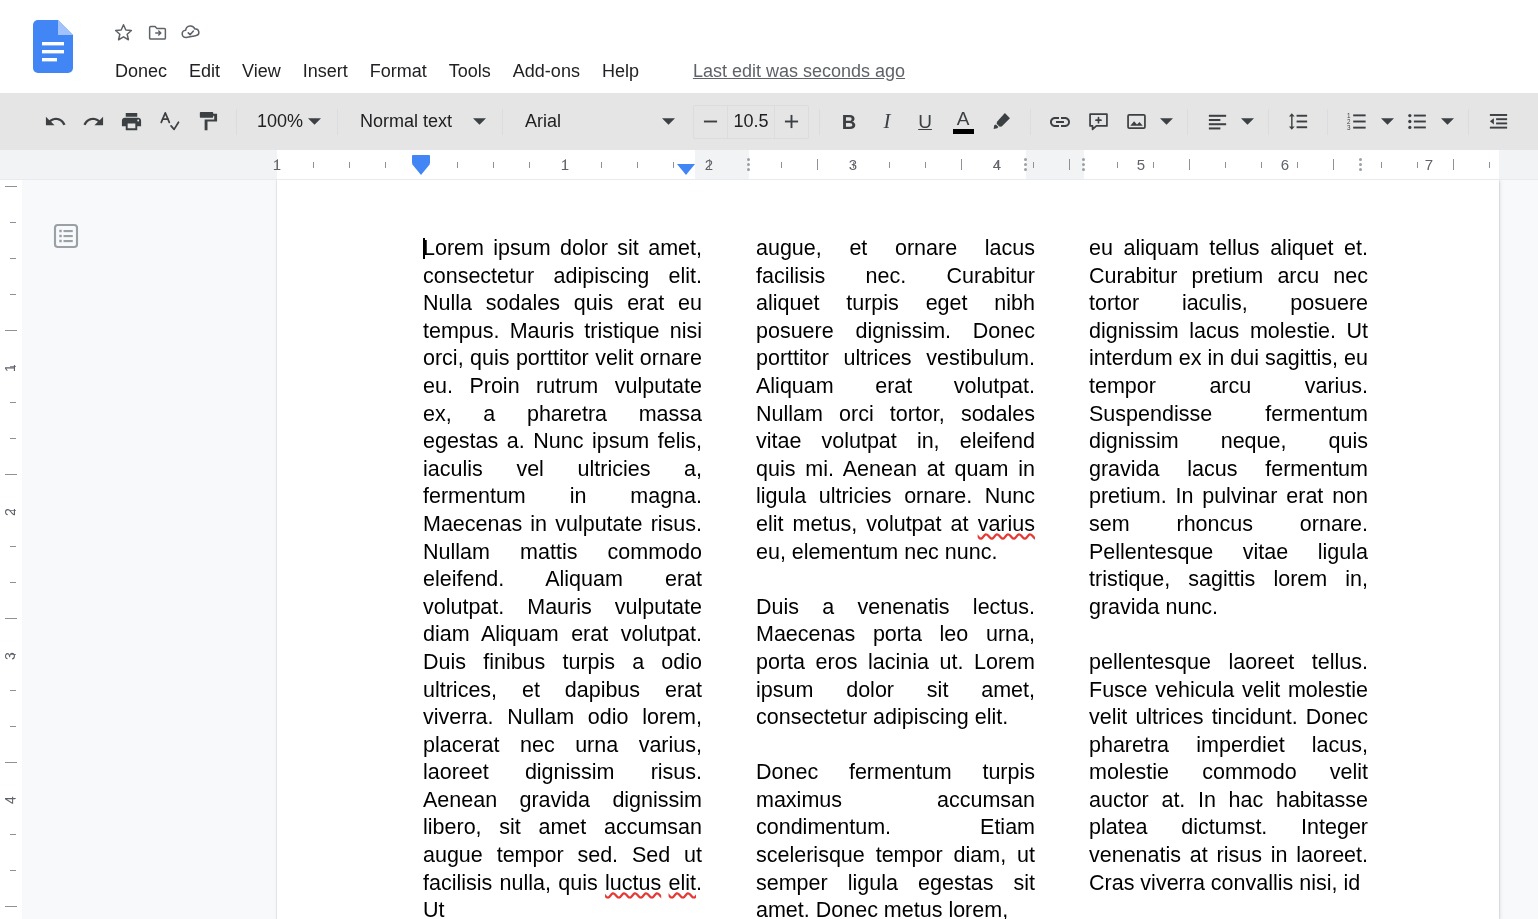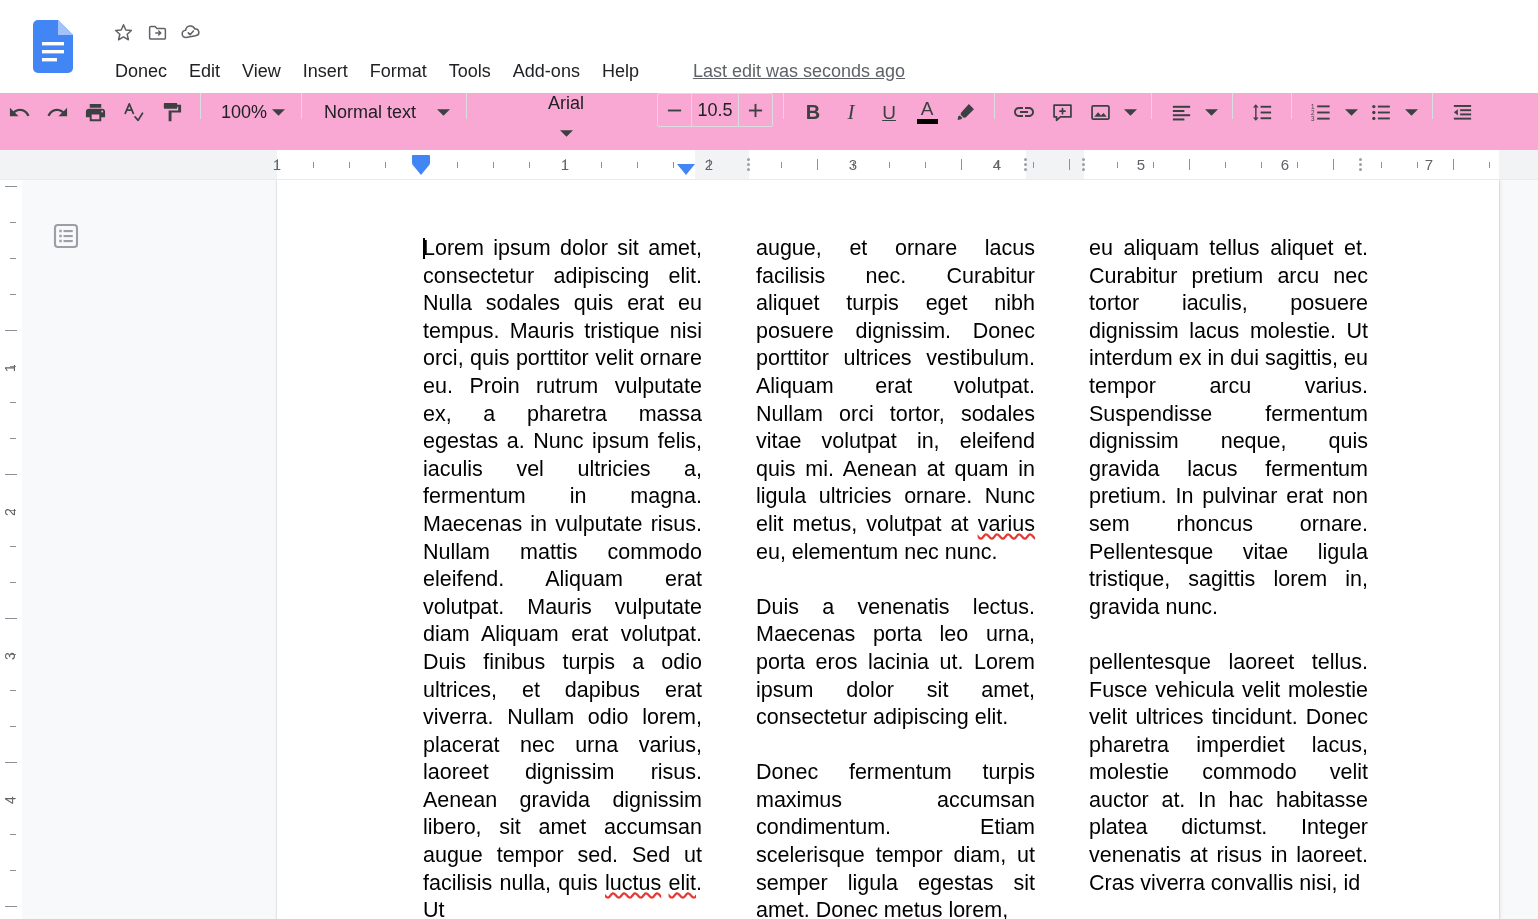--- a/index.html
+++ b/index.html
@@ -44,22 +44,23 @@
     cursor: pointer; border-radius: 4px; white-space: nowrap;
   }
   .last-edit {
     font-size: 18px; color: #5f6368; margin-left: 43px;
     text-decoration: underline; cursor: pointer; white-space: nowrap;
   }
 
   
   .toolbar {
     position: absolute; top: 93px; left: 0; width: 1538px; height: 57px;
-    background: #f9a8d4;
-    display: flex; align-items: flex-start;
+    background: #e5e5e5;
+    display: flex; align-items: center;
+    padding-left: 36px;
   }
   .tb-btn {
     width: 38px; height: 38px; display: flex; align-items: center;
     justify-content: center; border-radius: 4px; cursor: pointer;
     flex: 0 0 auto;
   }
   .tb-sep {
     width: 1px; height: 26px; background: #dadce0; margin: 0 10px;
     flex: 0 0 auto;
   }
@@ -72,21 +73,21 @@
     height: 38px; border-radius: 4px; padding: 0 2px 0 10px;
   }
   .zoom-label { font-size: 18px; color: #202124; }
   .style-box {
     display:flex; align-items:center; height: 38px; border-radius:4px;
     padding: 0 2px 0 12px; cursor:pointer; width: 144px;
   }
   .style-label { font-size: 18px; color: #202124; flex: 1 1 auto; }
   .font-box {
     display:flex; align-items:center; height:38px; border-radius:4px;
-    padding: 0 2px 0 12px; cursor:pointer; width: 168px; flex-direction: column;
+    padding: 0 2px 0 12px; cursor:pointer; width: 168px;
   }
   .font-label { font-size: 18px; color: #202124; flex: 1 1 auto; }
 
   .fontsize-group {
     display:flex; align-items:center; height: 34px;
     border: 1px solid #dadce0; border-radius: 2px; overflow: hidden;
     margin-left: 12px; flex: 0 0 auto;
   }
   .fs-btn {
     width: 33px; height: 32px; display:flex; align-items:center;

